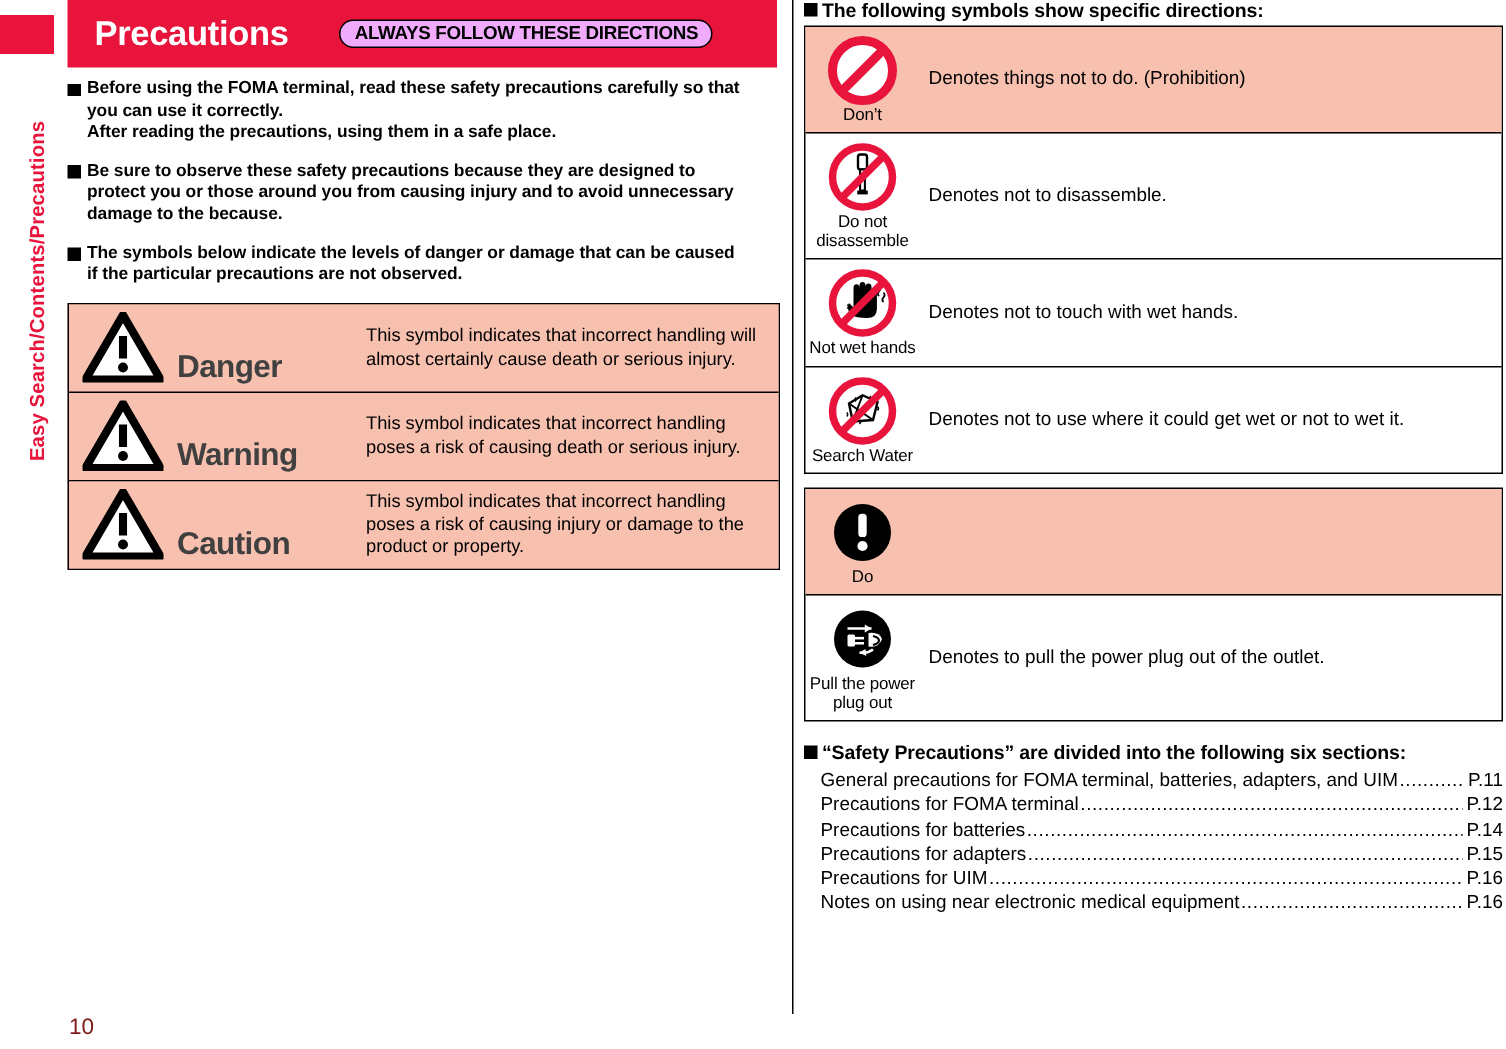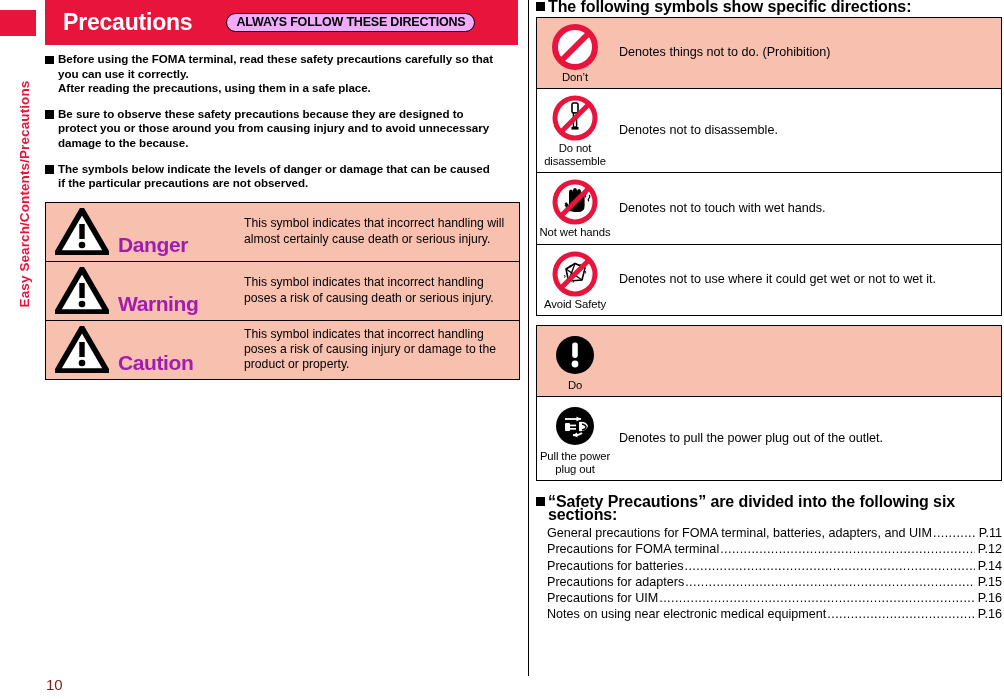--- a/index.html
+++ b/index.html
@@ -148,21 +148,21 @@
     justify-content: center;
     flex: none;
   }
   .level-name-cell {
     width: 122px;
     display: flex;
     align-items: center;
     flex: none;
     font-size: 21px;
     font-weight: bold;
-    color: #a21caf;
+    color: #404040;
     letter-spacing: -0.4px;
     margin-top: 27px;
   }
   .level-desc-cell {
     flex: 1;
     display: flex;
     align-items: center;
     padding: 5px 8px 5px 4px;
     font-size: 12.2px;
     line-height: 15.4px;
@@ -173,21 +173,21 @@
   
   .right-col {
     position: absolute;
     left: 536px;
     top: 0;
     width: 466px;
   }
   .rc-heading {
     position: relative;
     padding-left: 12px;
-    font-size: 16px;
+    font-size: 13px;
     font-weight: bold;
     line-height: 13px;
     color: #000;
     margin-bottom: 4px;
     letter-spacing: -0.1px;
   }
   .rc-heading:before {
     content: "";
     position: absolute;
     left: 0;
@@ -405,21 +405,21 @@
               <path d="M15 19 L31 30" stroke="#000" stroke-width="1.3" fill="none"></path>
               <path d="M24 13.5 L17.5 31" stroke="#000" stroke-width="1.3" fill="none"></path>
               <path d="M19 15 q1.3 1.3 0 2.6" fill="none" stroke="#000" stroke-width="1"></path>
               <path d="M29 14 q1.3 1.3 0 2.6" fill="none" stroke="#000" stroke-width="1"></path>
               <path d="M34 21 q1.3 1.3 0 2.6" fill="none" stroke="#000" stroke-width="1"></path>
               <path d="M13.5 25 q1.3 1.3 0 2.6" fill="none" stroke="#000" stroke-width="1"></path>
               <path d="M22 30 q1.3 1.3 0 2.6" fill="none" stroke="#000" stroke-width="1"></path>
               <line x1="10.5" y1="37.5" x2="37.5" y2="10.5" stroke="#e8143c" stroke-width="5"></line>
             </svg>
           </span>
-          <span class="sym-caption">Avoid Safety</span>
+          <span class="sym-caption">Search Water</span>
         </div>
         <div class="sym-desc-cell">Denotes not to use where it could get wet or not to wet it.</div>
       </div>
 
     </div>
 
     <div class="sym-table spaced">
 
       <div class="sym-row pink">
         <div class="sym-icon-cell">

